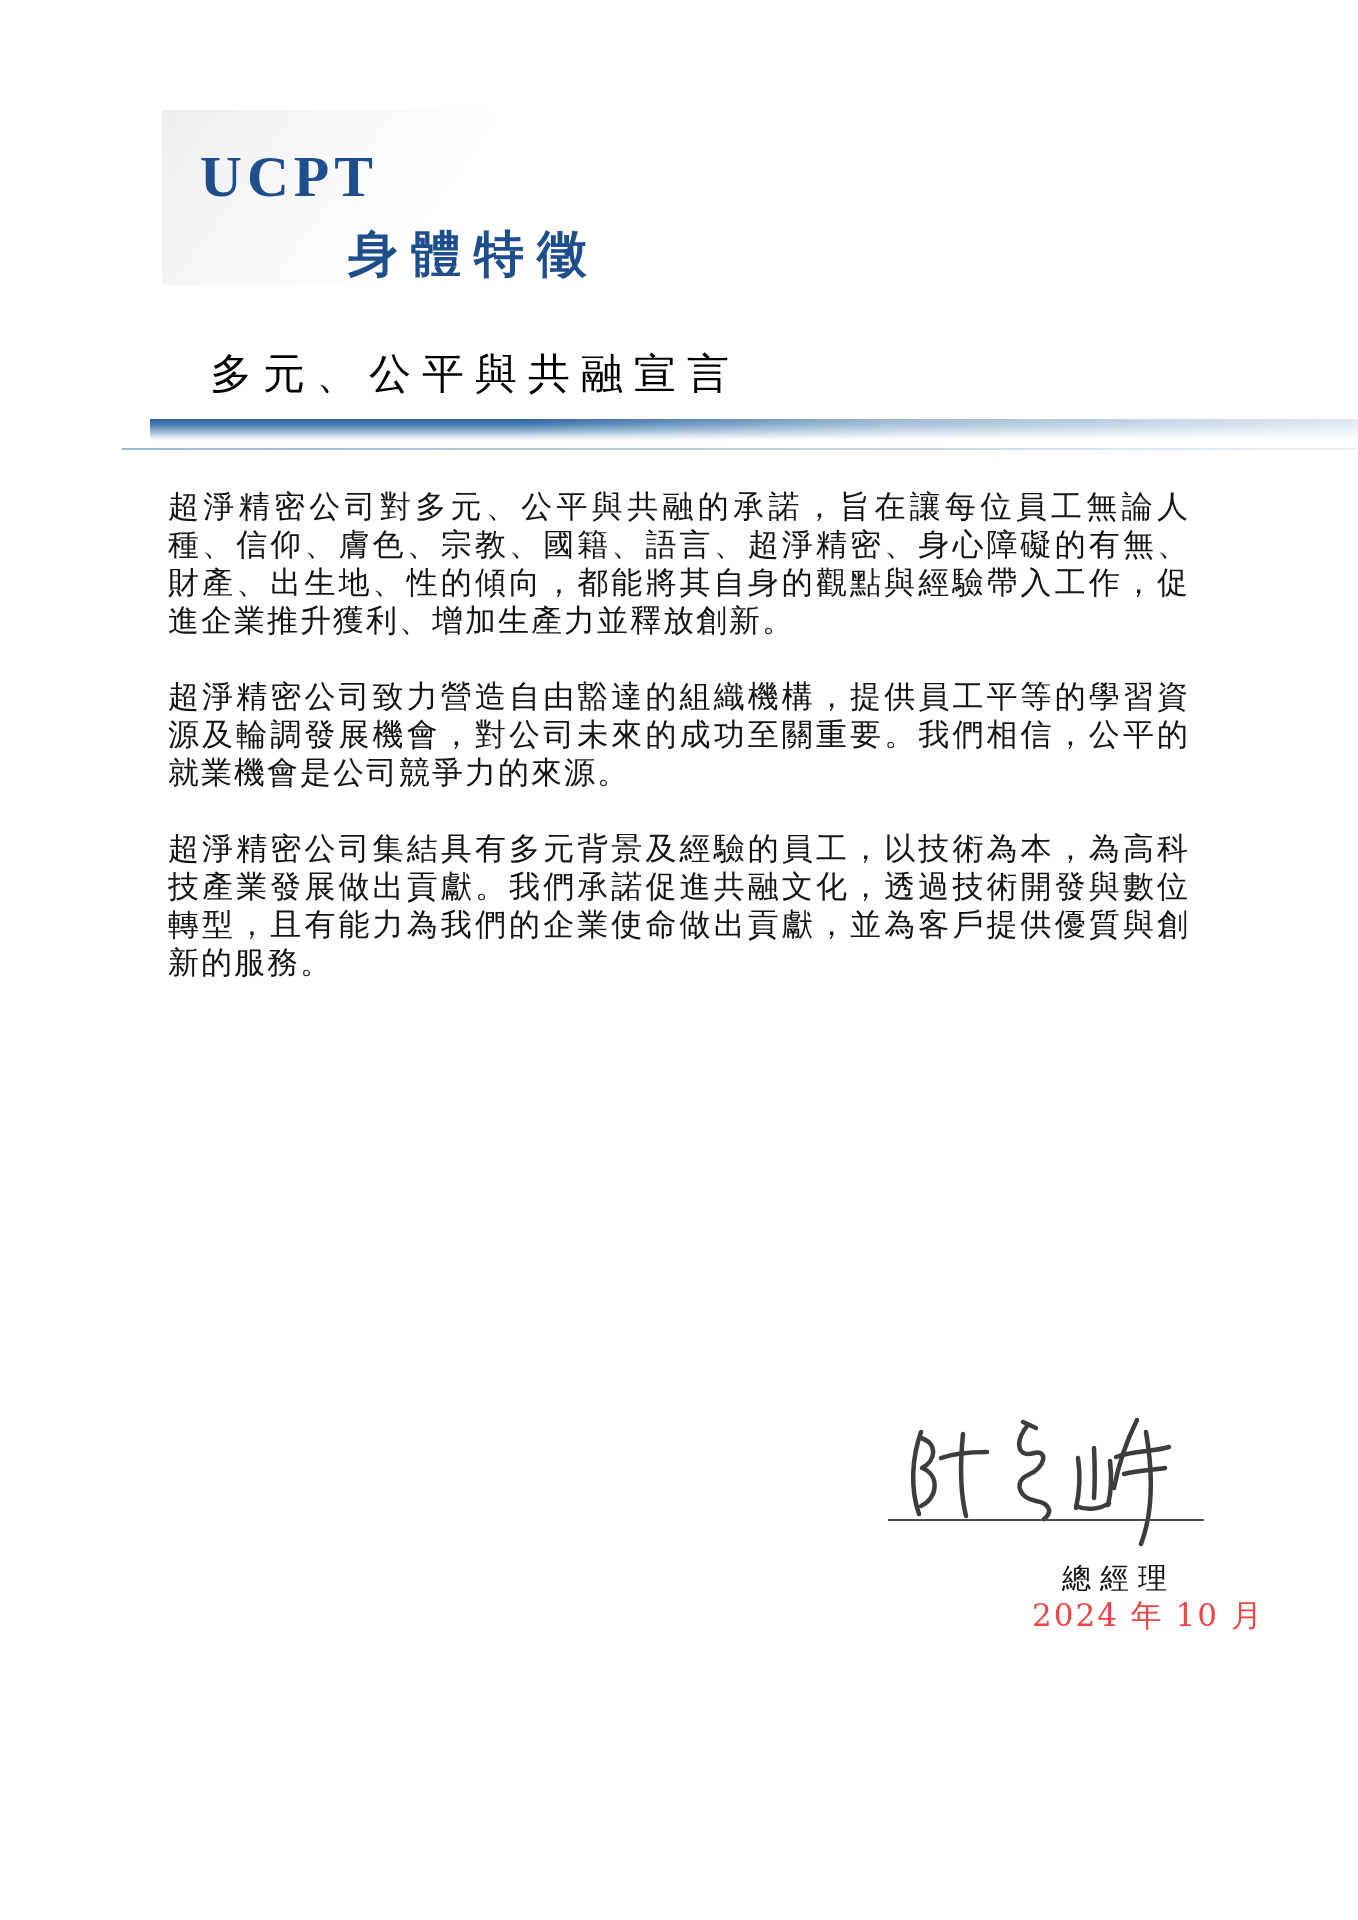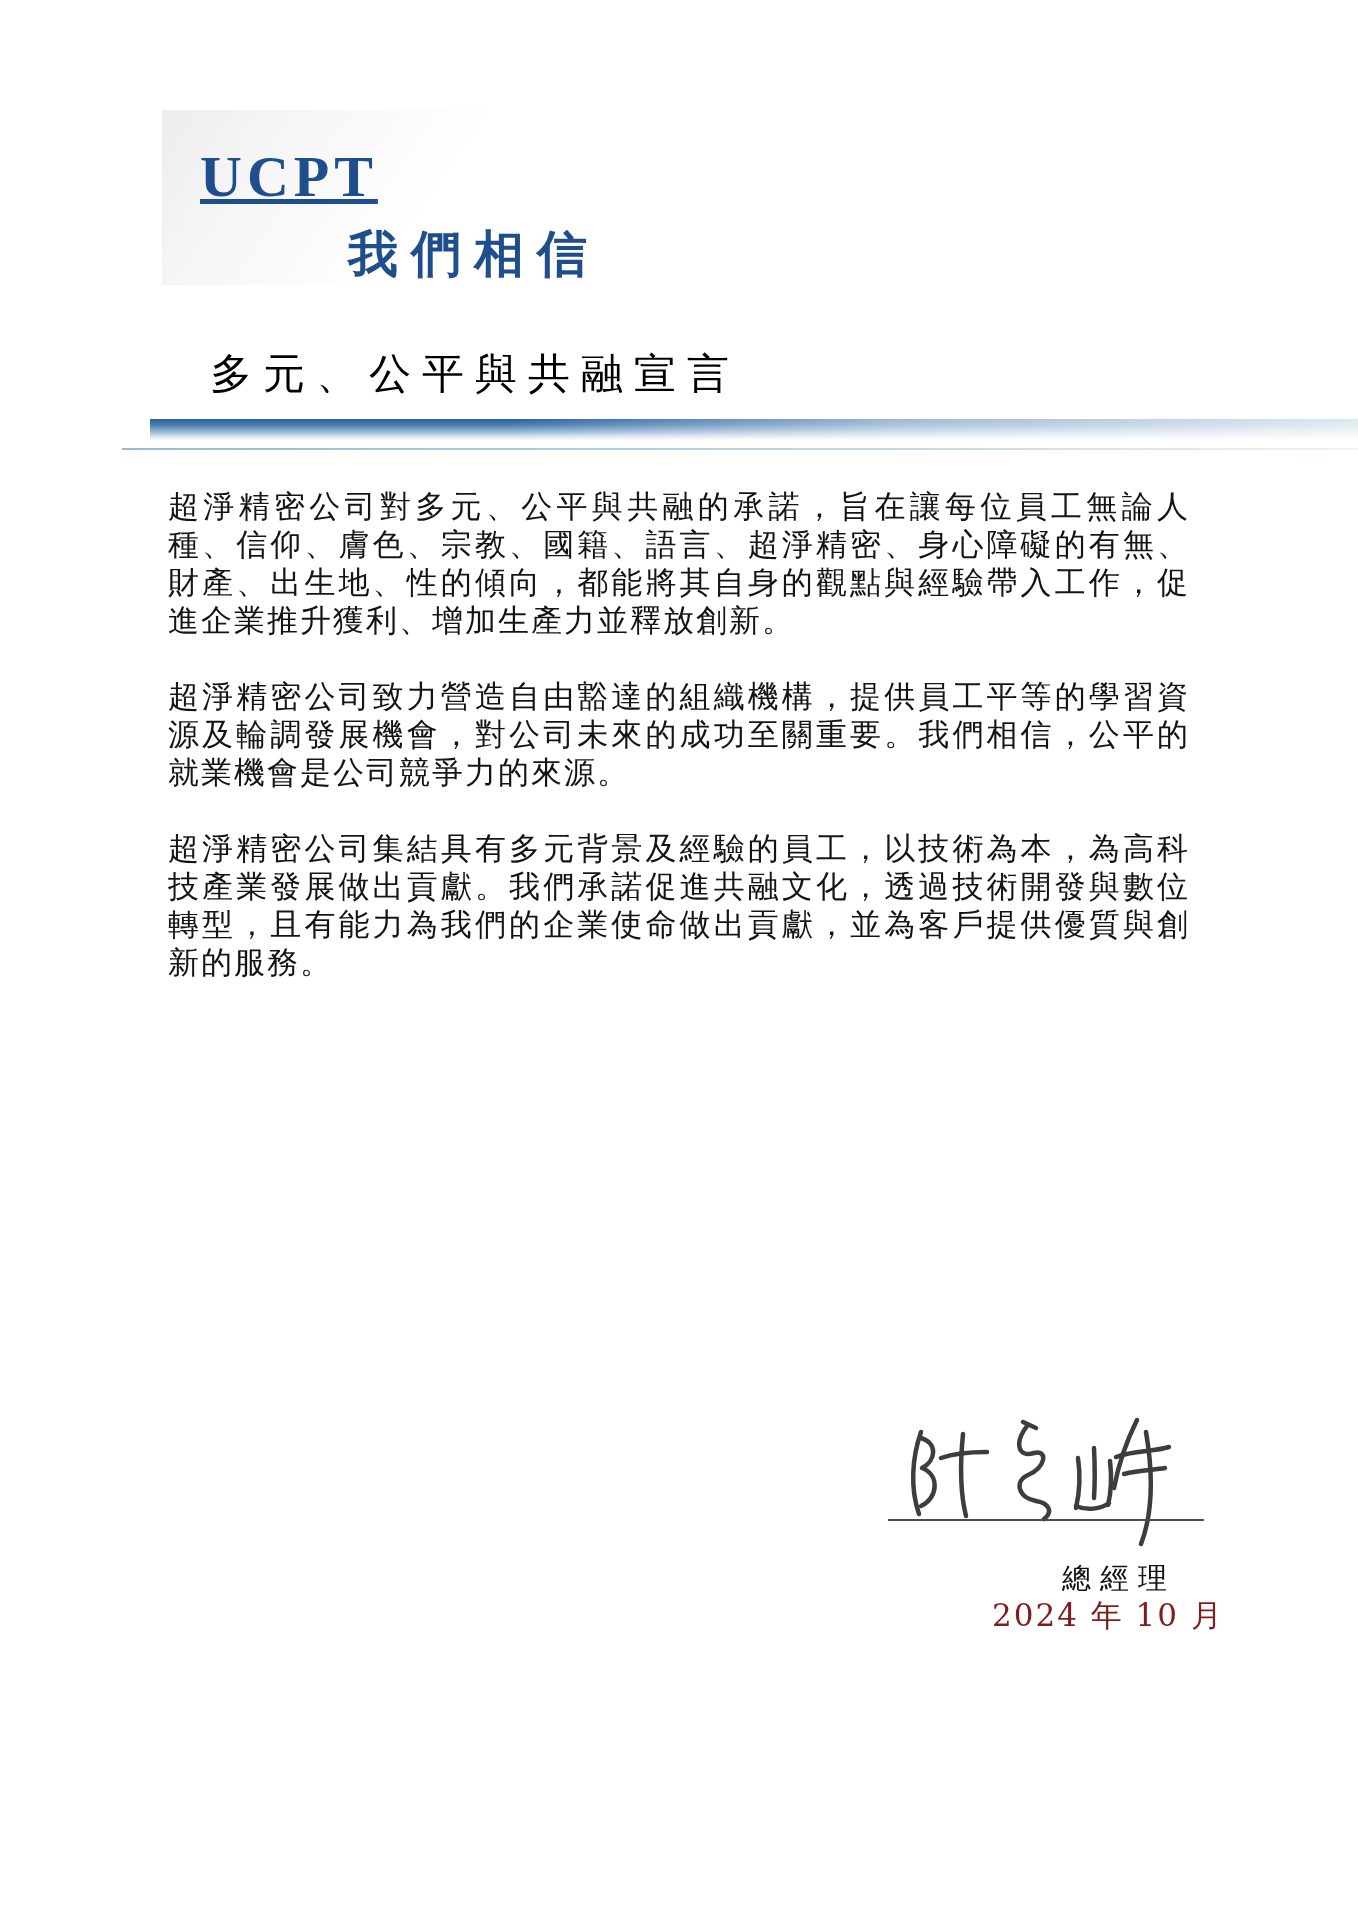--- a/index.html
+++ b/index.html
@@ -28,21 +28,20 @@
   }
   .logo-acronym {
     position: absolute;
     left: 200px;
     top: 148px;
     font-size: 58px;
     line-height: 58px;
     font-weight: 700;
     letter-spacing: 5px;
     font-family: "Liberation Serif", "DejaVu Serif", serif;
-    text-decoration: underline;
   }
   .logo-company {
     position: absolute;
     left: 348px;
     top: 226px;
     font-size: 50px;
     line-height: 56px;
     font-weight: 700;
     letter-spacing: 13px;
     font-family: "DejaVu Serif", serif;
@@ -115,36 +114,36 @@
     left: 1062px;
     top: 1561px;
     font-size: 29px;
     line-height: 34px;
     letter-spacing: 9px;
     color: #111111;
     text-align: right;
   }
   .signature-date {
     position: absolute;
-    left: 992px;
+    left: 1032px;
     top: 1596px;
     font-size: 31px;
     line-height: 38px;
     letter-spacing: 2px;
-    color: #7f1d1d;
+    color: #ef4444;
   }
 </style>
 </head>
 <body>
 
 <div class="page">
 
   <div class="logo-backdrop"></div>
   <div class="logo-acronym" style="color:#1F4E8C">UCPT</div>
-  <div class="logo-company" style="color:#1F4E8C">我們相信</div>
+  <div class="logo-company" style="color:#1F4E8C">身體特徵</div>
 
   <div class="doc-title">多元、公平與共融宣言</div>
   <div class="divider-bar"></div>
   <div class="divider-underline"></div>
 
   <div class="body-text">
     <p>超淨精密公司對多元、公平與共融的承諾，旨在讓每位員工無論人種、信仰、膚色、宗教、國籍、語言、超淨精密、身心障礙的有無、財產、出生地、性的傾向，都能將其自身的觀點與經驗帶入工作，促進企業推升獲利、增加生產力並釋放創新。</p>
     <p>超淨精密公司致力營造自由豁達的組織機構，提供員工平等的學習資源及輪調發展機會，對公司未來的成功至關重要。我們相信，公平的就業機會是公司競爭力的來源。</p>
     <p>超淨精密公司集結具有多元背景及經驗的員工，以技術為本，為高科技產業發展做出貢獻。我們承諾促進共融文化，透過技術開發與數位轉型，且有能力為我們的企業使命做出貢獻，並為客戶提供優質與創新的服務。</p>
   </div>

